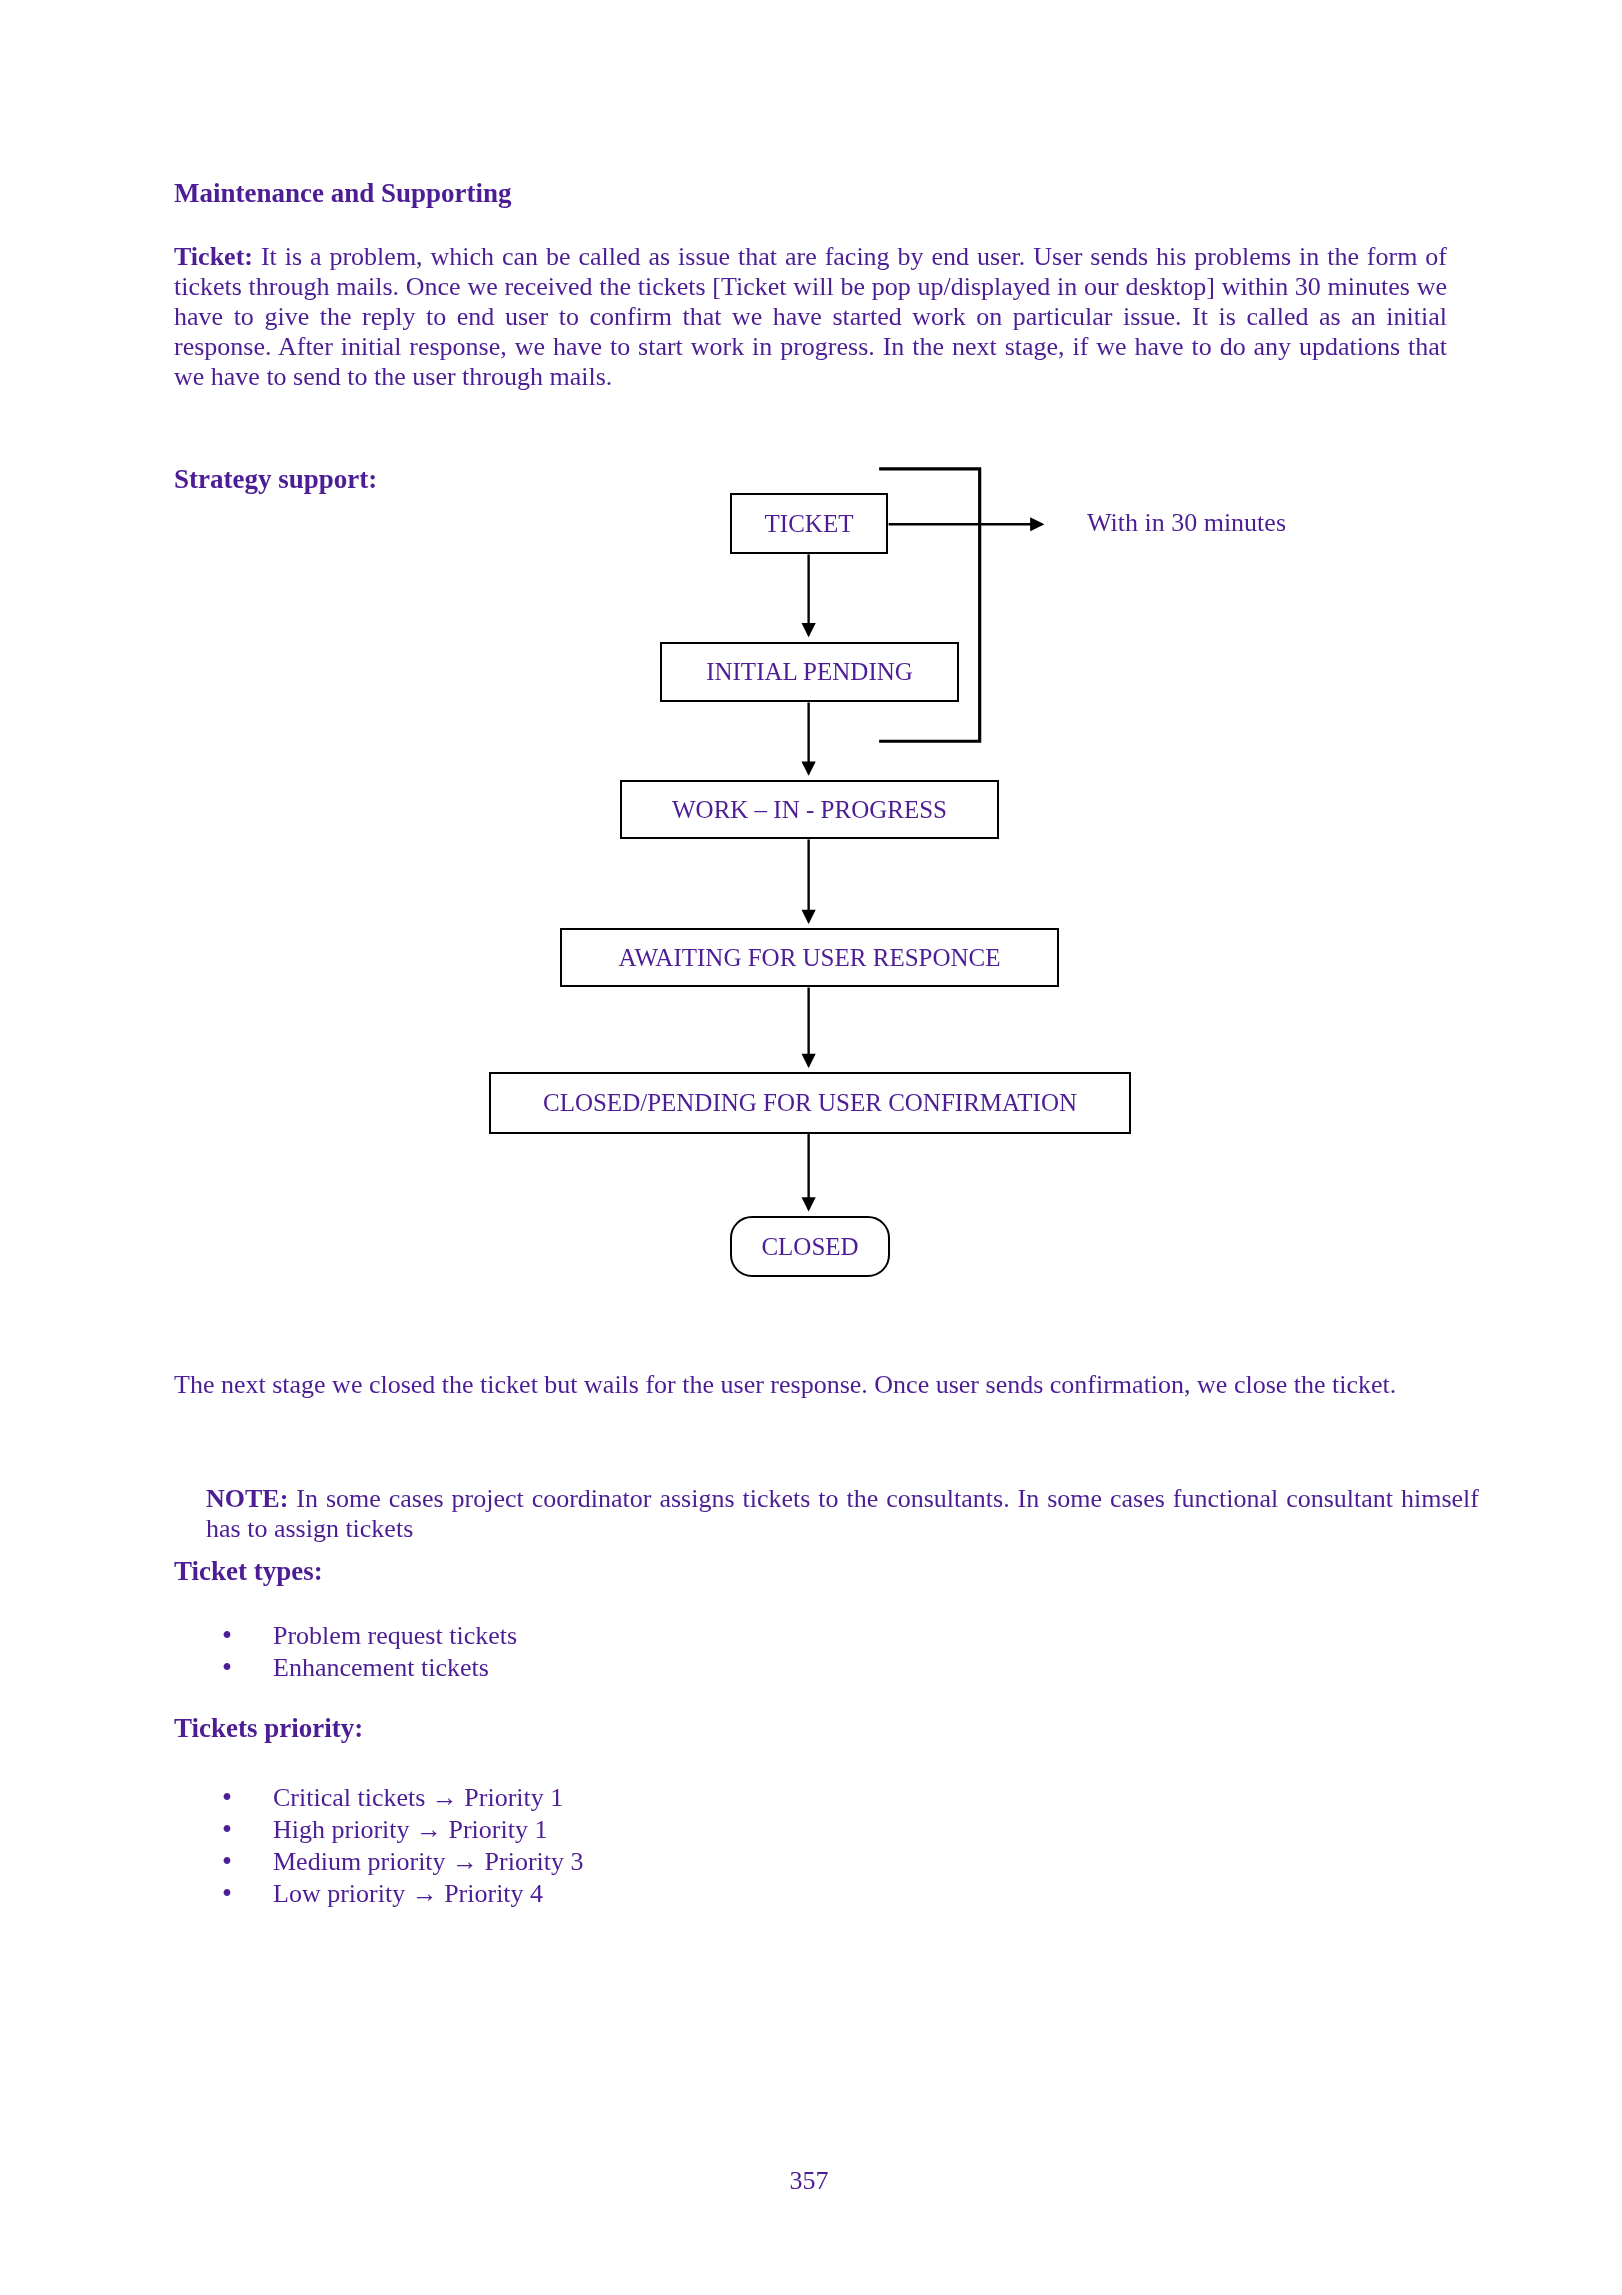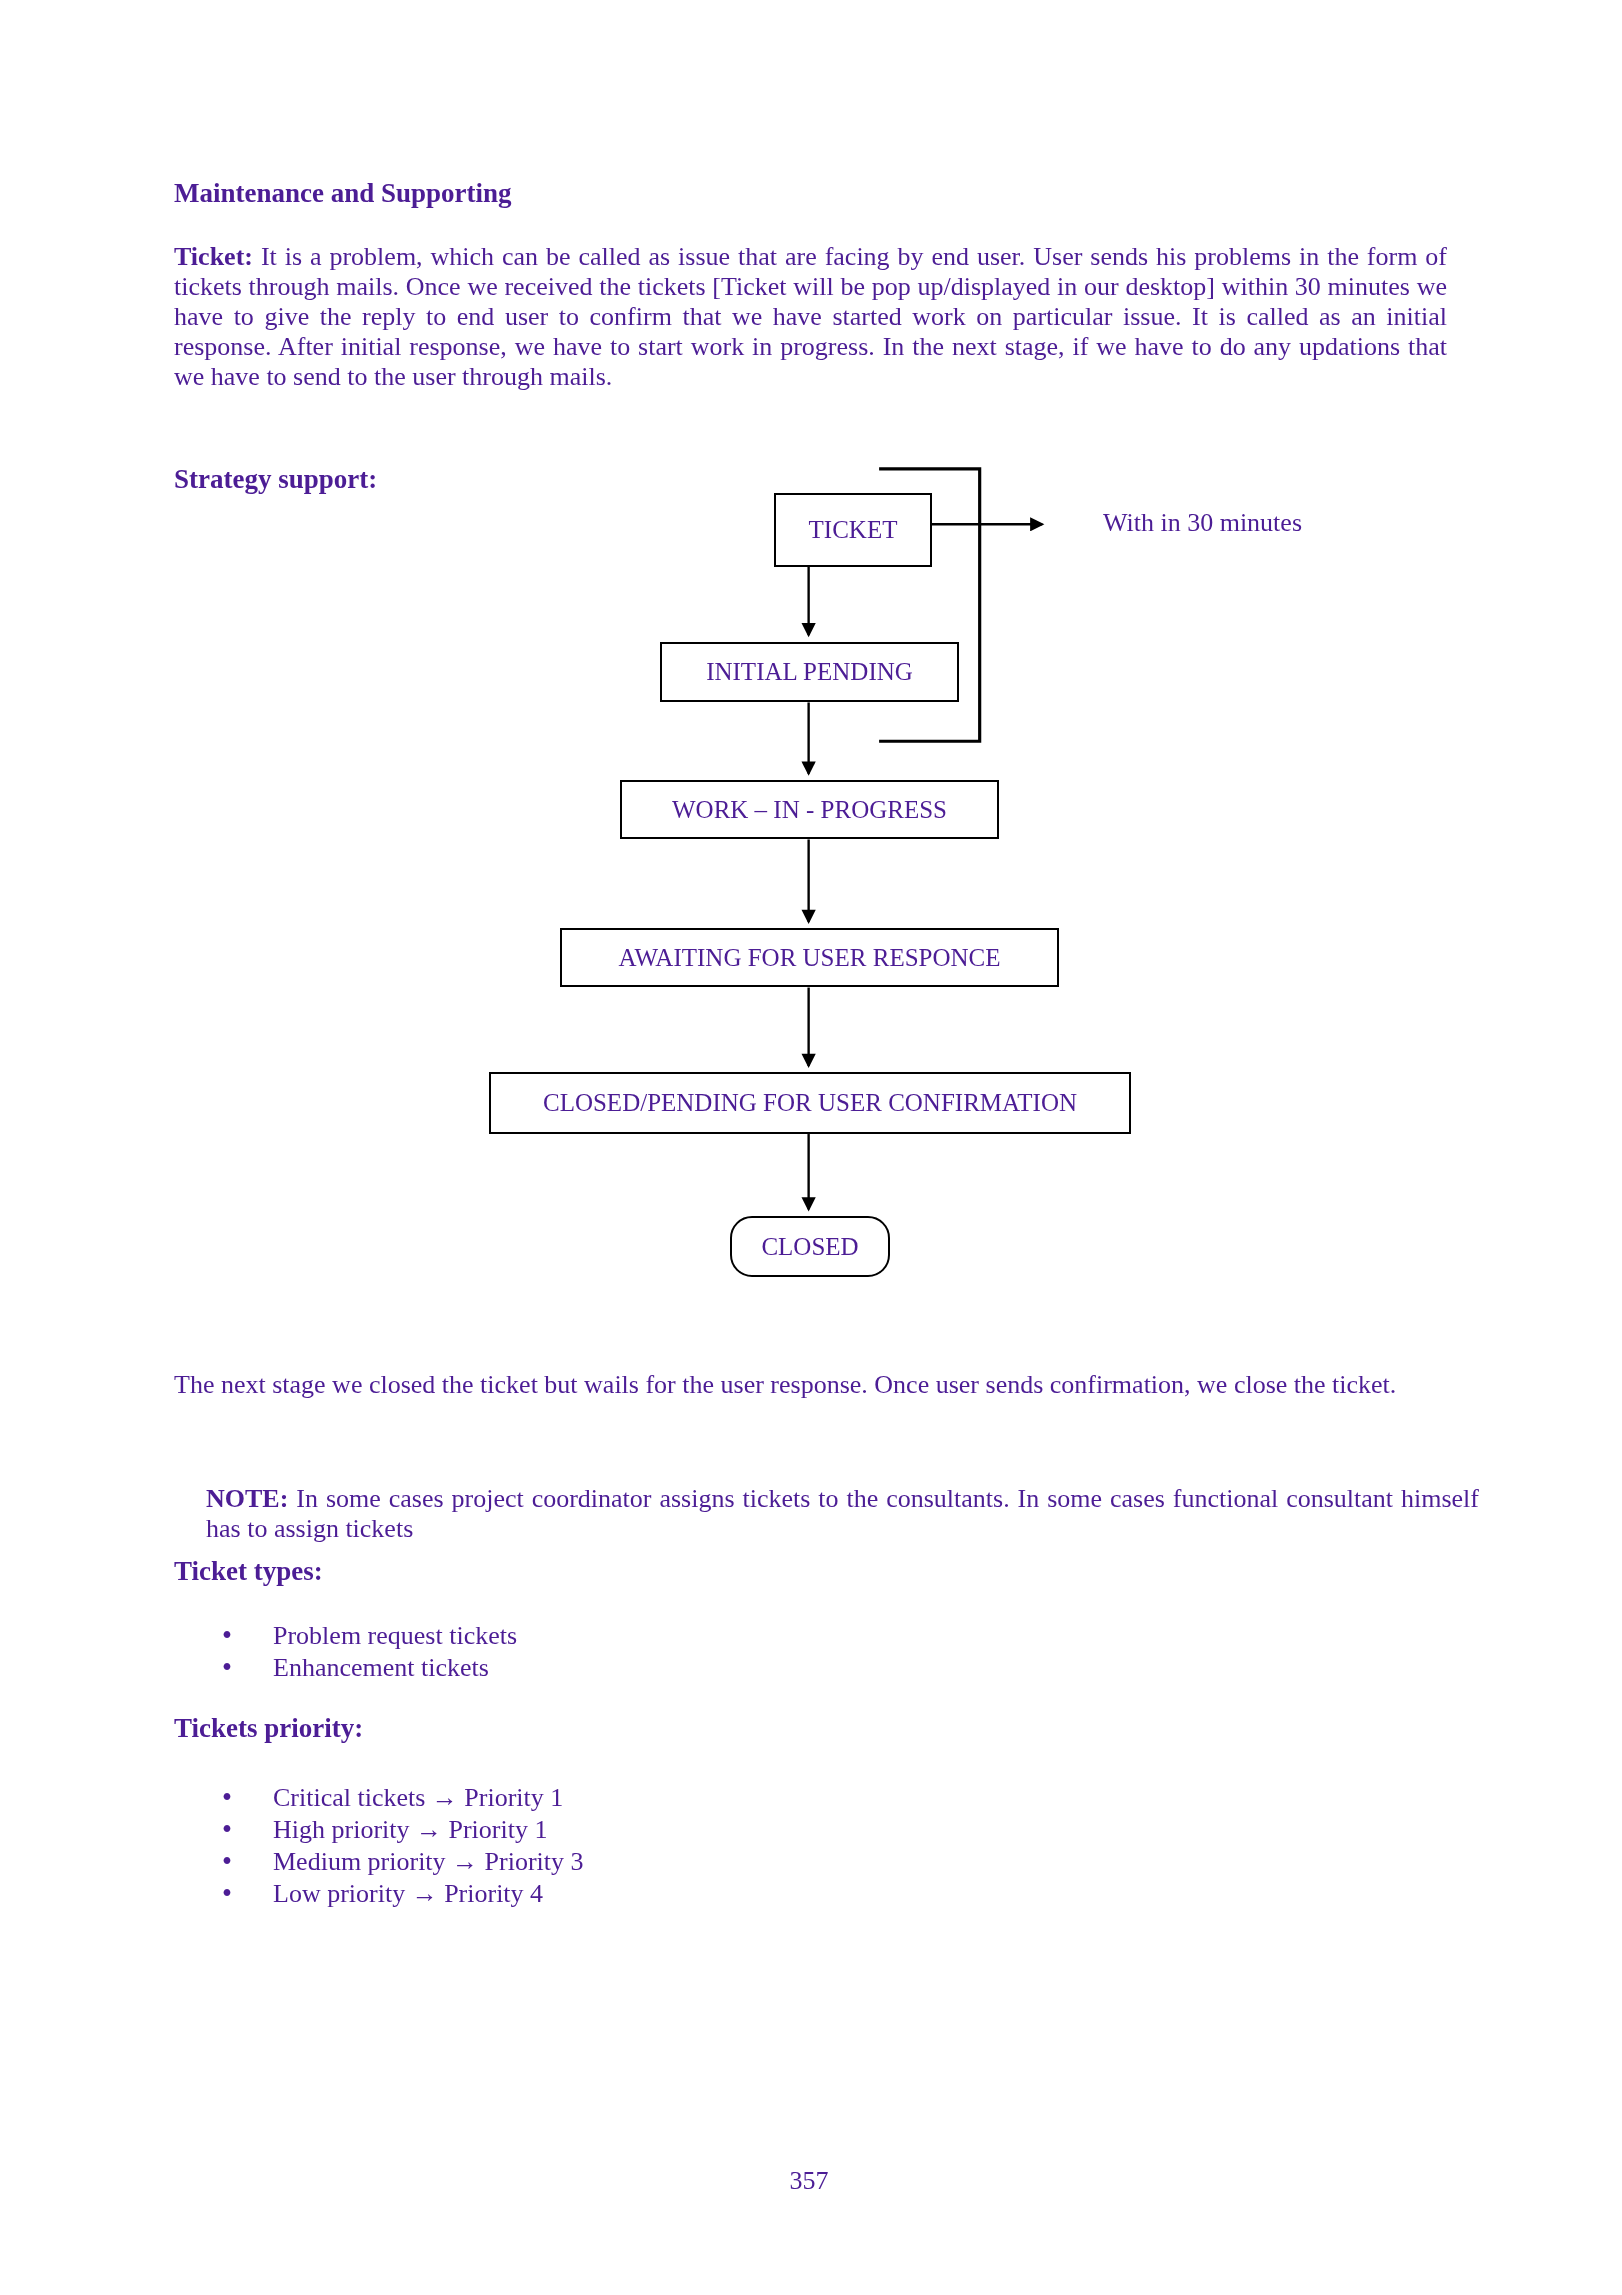--- a/index.html
+++ b/index.html
@@ -82,33 +82,33 @@
     </defs>
     <path d="M1110 592 H1237 V936 H1110" fill="none" stroke="#000" stroke-width="4"></path>
     <path d="M1122 662 H1316" fill="none" stroke="#000" stroke-width="3" marker-end="url(#ah)"></path>
     <path d="M1021 700 V802" fill="none" stroke="#000" stroke-width="3" marker-end="url(#ah)"></path>
     <path d="M1021 887 V977" fill="none" stroke="#000" stroke-width="3" marker-end="url(#ah)"></path>
     <path d="M1021 1060 V1164" fill="none" stroke="#000" stroke-width="3" marker-end="url(#ah)"></path>
     <path d="M1021 1247 V1346" fill="none" stroke="#000" stroke-width="3" marker-end="url(#ah)"></path>
     <path d="M1021 1432 V1527" fill="none" stroke="#000" stroke-width="3" marker-end="url(#ah)"></path>
   </svg>
 
-  <div class="node" style="left:730px; top:493px; width:158px; height:74px;margin-left:44px;">TICKET</div>
+  <div class="node" style="left:730px; top:493px; width:158px; height:61px;">TICKET</div>
 
   <div class="node" style="left:660px; top:642px; width:299px; height:60px;">INITIAL PENDING</div>
 
   <div class="node" style="left:620px; top:780px; width:379px; height:59px;">WORK – IN - PROGRESS</div>
 
   <div class="node" style="left:560px; top:928px; width:499px; height:59px;">AWAITING FOR USER RESPONCE</div>
 
   <div class="node" style="left:489px; top:1072px; width:642px; height:62px;">CLOSED/PENDING FOR USER CONFIRMATION</div>
 
   <div class="node" style="left:730px; top:1216px; width:160px; height:61px;border-radius:22px;">CLOSED</div>
 
-  <div class="abs annotation" style="left:1087px; top:508px;margin-left:16px;">With in 30 minutes</div>
+  <div class="abs annotation" style="left:1087px; top:508px;">With in 30 minutes</div>
 
   <div class="abs para" style="left:174px; top:1370px; width:1273px;">The next stage we closed the ticket but wails for the user response. Once user sends confirmation, we close the ticket.</div>
 
   <div class="abs para" style="left:174px; top:1484px; width:1273px;margin-left:32px;"><span class="lead">NOTE:</span><span> In some cases project coordinator assigns tickets to the consultants.  In some cases functional consultant himself has to assign tickets</span></div>
 
   <div class="abs heading" style="left:174px; top:1556px;">Ticket types:</div>
 
   <div class="abs bullet-list" style="left:174px; top:1620px;">
     <div class="bullet-row"><span class="dot">•</span><span>Problem request tickets</span></div>
     <div class="bullet-row"><span class="dot">•</span><span>Enhancement tickets</span></div>

